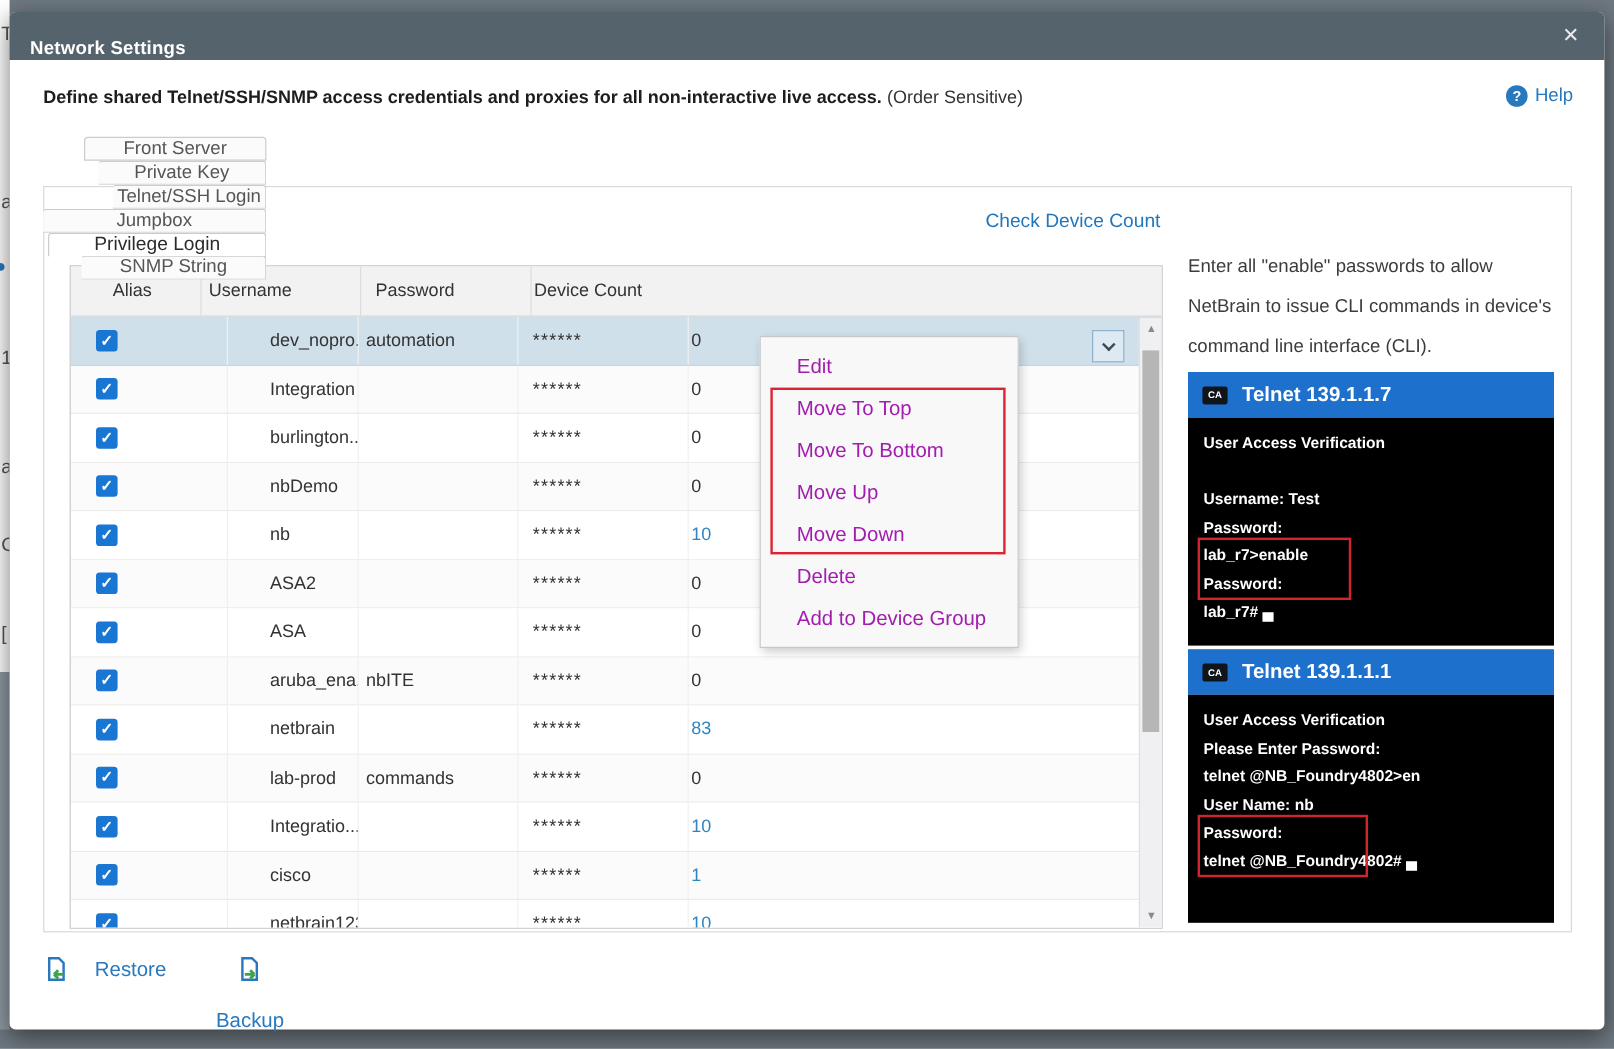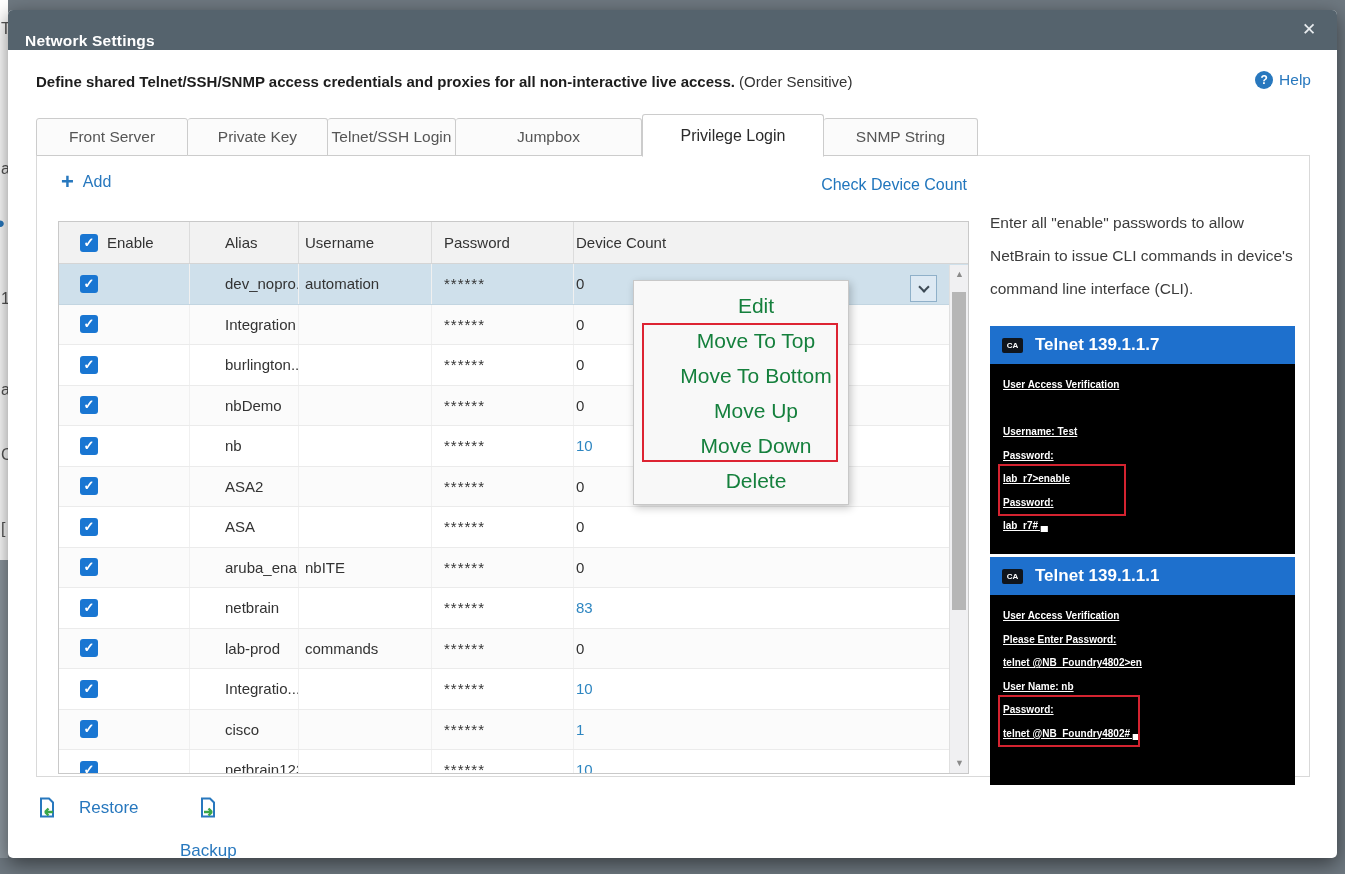--- a/index.html
+++ b/index.html
@@ -29,21 +29,21 @@
 
   .desc-row { position:absolute; left:28px; top:63px; right:26px; font-size:15px; color:#1d1d1d; }
   .desc-bold { font-weight:700; }
   .desc-note { font-weight:400; color:#333; }
   .help-link { position:absolute; right:0; top:-2px; display:flex; align-items:center; gap:6px; cursor:pointer; }
   .help-q { width:18px; height:18px; border-radius:50%; background:#2878be; color:#fff; font-size:12px;
             font-weight:700; text-align:center; line-height:18px; }
   .help-label { color:#2878be; font-size:15.5px; }
 
   
-  .tabs { position:absolute; left:28px; top:104px; height:42px; display:flex; align-items:flex-end; z-index:3; }
+  .tabs { position:absolute; left:28px; top:104px; height:42px; display:flex; align-items:flex-end; z-index:3;flex-direction:column; }
   .tab { height:38px; background:#fbfbfb; border:1px solid #ccc; border-left-width:0;
          display:flex; align-items:center; justify-content:center; font-size:15.5px; color:#555;
          border-radius:3px 3px 0 0; cursor:pointer; }
   .tab:nth-of-type(1){ width:152px; border-left-width:1px; }
   .tab:nth-of-type(2){ width:140px; }
   .tab:nth-of-type(3){ width:128px; }
   .tab:nth-of-type(4){ width:186px; }
   .tab:nth-of-type(5){ width:182px; }
   .tab:nth-of-type(6){ width:154px; }
   .tab.active { height:43px; background:#fff; color:#2b2b2b; font-size:16px;
@@ -88,35 +88,35 @@
 
   
   .dropdown-btn { position:absolute; left:851px; top:53px; width:27px; height:27px; background:#dde9f3;
                   border:1px solid #8fb0c9; display:flex; align-items:center; justify-content:center; cursor:pointer; }
   .chev { width:8px; height:8px; border-right:2px solid #3d4a55; border-bottom:2px solid #3d4a55;
           transform:rotate(45deg); margin-top:-4px; }
 
   
   .context-menu { position:absolute; left:625px; top:270px; width:216px; background:#f8f8f8;
                   border:1px solid #c8c8c8; box-shadow:2px 3px 8px rgba(0,0,0,.22); padding:7px 0 6px 0; z-index:6; }
-  .menu-item { height:35px; line-height:35px; padding-left:30px; font-size:21px; color:#15803d; cursor:pointer; position:relative; z-index:2;text-align:center; }
+  .menu-item { height:35px; line-height:35px; padding-left:30px; font-size:17px; color:#a21caf; cursor:pointer; position:relative; z-index:2; }
   .menu-redbox { position:absolute; left:8px; right:10px; top:42px; height:139px;
                  border:2px solid #dd2332; z-index:1; }
 
   
   .help-text { position:absolute; left:982px; top:196px; width:316px; font-size:15.5px; color:#3c3c3c; line-height:33px; }
   .terminal { position:absolute; left:982px; width:305px; }
   .terminal.t1 { top:300px; }
   .terminal.t2 { top:531px; }
-  .t-title { height:38px; background:#1e70cd; display:flex; align-items:center; gap:12px; padding-left:12px;margin-top:16px; }
+  .t-title { height:38px; background:#1e70cd; display:flex; align-items:center; gap:12px; padding-left:12px; }
   .ca-badge { width:21px; height:15px; background:#10151c; border-radius:2px; color:#fff; font-size:8px;
               font-weight:700; text-align:center; line-height:15px; }
   .t-title-text { color:#fff; font-size:17px; font-weight:700; }
   .t-body { position:relative; height:190px; background:#000; padding:9px 0 0 13px; }
-  .tline { height:23.5px; line-height:23.5px; color:#fff; font-size:10px; font-weight:700; white-space:pre;text-decoration:underline; }
+  .tline { height:23.5px; line-height:23.5px; color:#fff; font-size:13px; font-weight:700; white-space:pre; }
   .t-redbox { position:absolute; border:2px solid #d42330; top:100px; height:52px; left:8px; }
   .t1 .t-redbox { width:128px; }
   .t2 .t-redbox { width:142px; }
 
   
   .footer-link { position:absolute; top:787px; display:flex; align-items:center; gap:22px; cursor:pointer; }
   .footer-link.restore { left:29px; }
   .footer-link.backup { left:172px;flex-direction:column; }
   .footer-label { color:#2878be; font-size:17px; }
 </style>
@@ -175,24 +175,20 @@
 
   <div class="panel">
     <div class="add-link">
       <span class="add-plus">+</span>
       <span class="add-label">Add</span>
     </div>
     <div class="check-link">Check Device Count</div>
 
     <div class="table">
       <div class="thead">
-        <div class="th c-enable">
-          <span class="checkbox"></span>
-          <span>Enable</span>
-        </div>
         <div class="th c-alias">Alias</div>
         <div class="th c-user">Username</div>
         <div class="th c-pass">Password</div>
         <div class="th c-count">Device Count</div>
       </div>
       <div class="tbody">
 
           <div class="row selected">
             <div class="cell c-enable" style="padding-left:0;">
               <span class="checkbox"></span>
@@ -335,20 +331,21 @@
   </div>
 
   <div class="context-menu">
 
   <div class="menu-item"><span>Edit</span></div>
       <div class="menu-item highlighted"><span>Move To Top</span></div>
       <div class="menu-item highlighted"><span>Move To Bottom</span></div>
       <div class="menu-item highlighted"><span>Move Up</span></div>
       <div class="menu-item highlighted"><span>Move Down</span></div>
       <div class="menu-item"><span>Delete</span></div>
+      <div class="menu-item"><span>Add to Device Group</span></div>
       <div class="menu-redbox"></div>
     </div>
 
   <div class="help-text">Enter all "enable" passwords to allow NetBrain to issue CLI commands in device's command line interface (CLI).</div>
 
   <div class="terminal t1">
     <div class="t-title">
       <span class="ca-badge">CA</span>
       <span class="t-title-text">Telnet 139.1.1.7</span>
     </div>

